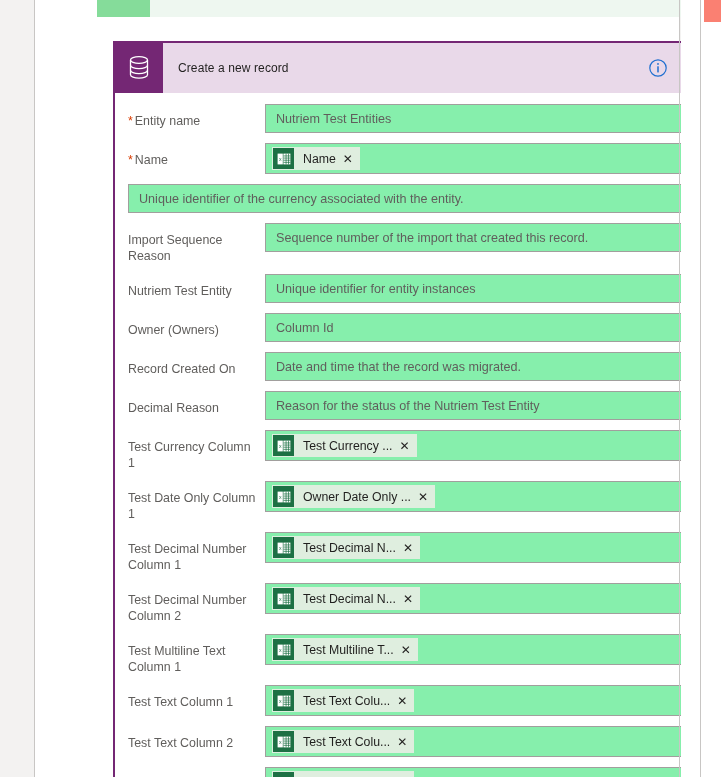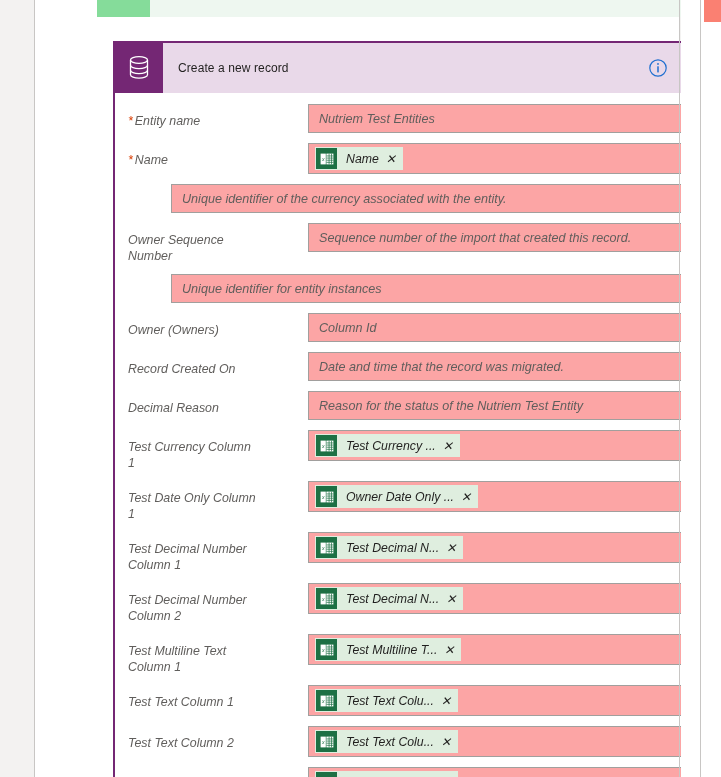--- a/index.html
+++ b/index.html
@@ -70,44 +70,42 @@
   .ellipsis { display: flex; gap: 4px; align-items: center; padding: 6px 2px; }
   .ellipsis i { display: block; width: 4px; height: 4px; background: #1f6fd0; border-radius: 50%; }
 
   
   .form { padding: 6px 0 0 0; }
   .row {
     display: flex;
     align-items: flex-start;
     padding: 5px 12px 5px 13px;
     min-height: 39px;
-    font-style: italic;
   }
   .row-label {
     width: 137px;
     flex: 0 0 137px;
     font-size: 12.4px;
     line-height: 16px;
     color: #605e5c;
     padding-top: 9px;
     padding-right: 6px;
   }
   .req { color: #d83b01; margin-right: 2px; }
   .row-control { flex: 1 1 auto; position: relative; }
 
   .input-box {
     border: 1px solid #a19f9d;
-    background: #fca5a5;
+    background: #86efac;
     min-height: 29px;
     display: flex;
     align-items: center;
     padding: 0 10px;
     font-size: 12.6px;
     color: #605e5c;
-    margin-left: 43px;
   }
   .input-box.has-token { padding: 3px 6px; }
   .input-box .placeholder { color: #605e5c; text-align: center; }
   .input-box .chev {
     margin-left: auto; flex: 0 0 auto; padding-left: 8px;
   }
 
   
   .token {
     display: inline-flex; align-items: center;
@@ -219,28 +217,29 @@
               </div>
             </div>
             <div class="row">
               <div class="row-control">
                 <div class="input-box">
                   <span class="placeholder">Unique identifier of the currency associated with the entity.</span>
                 </div>
               </div>
             </div>
             <div class="row">
-              <div class="row-label"><span>Owner Sequence Number</span></div>
+              <div class="row-label"><span>Import Sequence Reason</span></div>
               <div class="row-control">
                 <div class="input-box">
                   <span class="placeholder">Sequence number of the import that created this record.</span>
                 </div>
               </div>
             </div>
             <div class="row">
+              <div class="row-label"><span>Nutriem Test Entity</span></div>
               <div class="row-control">
                 <div class="input-box">
                   <span class="placeholder">Unique identifier for entity instances</span>
                 </div>
               </div>
             </div>
             <div class="row">
               <div class="row-label"><span>Owner (Owners)</span></div>
               <div class="row-control">
                 <div class="input-box">

